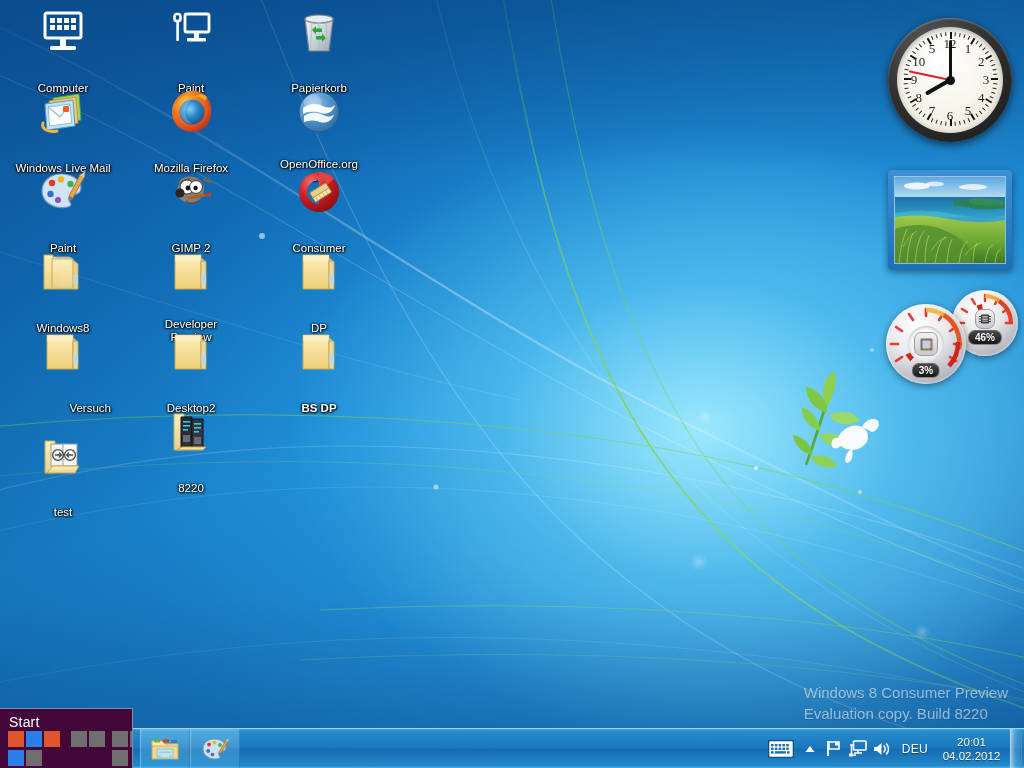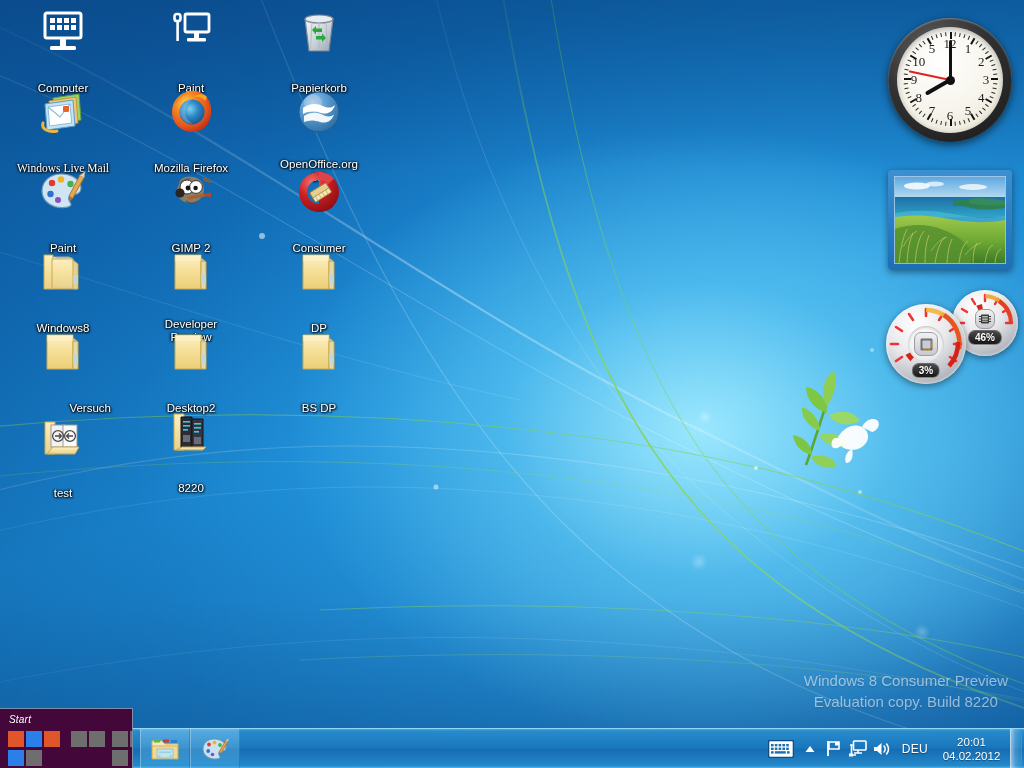--- a/index.html
+++ b/index.html
@@ -113,21 +113,21 @@
   .gauge-hub {
     position:absolute; left:50%; top:50%; transform:translate(-50%,-50%);
     border-radius:7px;
     background:linear-gradient(to bottom,#f2f2f2,#c9c9cd);
     border:1px solid #9a9ea6;
     display:flex; align-items:center; justify-content:center;
   }
 
   
   #watermark {
-    position:absolute; right:16px; bottom:56px; text-align:center;
+    position:absolute; right:16px; bottom:44px; text-align:left;
     color:rgba(255,255,255,0.55);
     font-size:15px; line-height:21px; user-select:none;
     text-shadow:0 1px 1px rgba(0,60,110,0.25);
   }
 
   
   #taskbar {
     position:absolute; left:0; bottom:0; width:1024px; height:40px;
     background:linear-gradient(to bottom,
       rgba(70,170,225,0.92) 0%,
@@ -141,21 +141,21 @@
   }
   #start-thumb {
     position:absolute; left:0; bottom:0; width:133px; height:60px;
     background:#44073a;
     border:1px solid #7b8fa8;
     border-left:none; border-bottom:none;
     overflow:hidden;
   }
   #start-thumb .st-label {
     position:absolute; left:9px; top:5px;
-    color:#ffffff; font-size:10px; letter-spacing:0.2px;font-style:italic;
+    color:#ffffff; font-size:14px; letter-spacing:0.2px;
   }
   .st-tile { position:absolute; }
 
   .tb-items { margin-left:140px; display:flex; align-items:stretch; }
   .tb-btn {
     width:50px; display:flex; align-items:center; justify-content:center;
     background:linear-gradient(to bottom, rgba(150,215,250,0.42), rgba(70,175,230,0.30));
     border-left:1px solid rgba(255,255,255,0.30);
     border-right:1px solid rgba(10,70,120,0.28);
     cursor:default;
@@ -296,21 +296,21 @@
    <g stroke="#aeb8c2" stroke-width="1" opacity="0.85">
               <path d="M17,14 L15.5,41"></path>
               <path d="M24,14 L24,41"></path>
               <path d="M31,14 L32.5,41"></path>
             </g>
    <g fill="#2aa839">
               <path d="M17,22 L21,18 L21,20.5 L27,20.5 L27,24 L21,24 L21,26.5 Z"></path>
               <path d="M31,30 L27,34 L27,31.5 L21,31.5 L21,28 L27,28 L27,25.5 Z"></path>
             </g>
           </svg></div><br><span class="lbl">Papierkorb</span></div>
-      <div class="dicon" style="left: 15px; top: 88px; font-family: Liberation Serif, serif;"><div class="glyph"><svg width="48" height="48" viewBox="0 0 48 48">
+      <div class="dicon" style="left: 15px; top: 88px;"><div class="glyph"><svg width="48" height="48" viewBox="0 0 48 48">
    <path d="M14,10 L40,6 L42,32 L16,36 Z" fill="#9ed46f" stroke="#5f9a3a" stroke-width="1"></path>
    <path d="M10,13 L37,9 L39,35 L12,39 Z" fill="#f2c77a" stroke="#c79439" stroke-width="1"></path>
    <path d="M6,16 L34,12 L36,38 L8,42 Z" fill="#bfe4f7" stroke="#5c9cc4" stroke-width="1"></path>
    <path d="M9,19 L31,16 L32.6,35 L10.6,38 Z" fill="#ffffff" stroke="#89b8d4" stroke-width="0.9"></path>
    <path d="M9,19 L21,29 L31,16" fill="none" stroke="#89b8d4" stroke-width="1.1"></path>
    <rect x="24" y="18" width="6" height="6" rx="1" fill="#e8622c"></rect>
    <path d="M4,35 C2,41 10,45 18,43" fill="none" stroke="#f0b43c" stroke-width="3" stroke-linecap="round"></path>
           </svg></div><br><span class="lbl">Windows Live Mail</span></div>
       <div class="dicon" style="left: 143px; top: 88px;"><div class="glyph"><svg width="48" height="48" viewBox="0 0 48 48">
    <defs>
@@ -464,35 +464,35 @@
                 <stop offset="45%" stop-color="#f6e09a"></stop>
                 <stop offset="100%" stop-color="#ecce77"></stop>
               </linearGradient>
             </defs>
    <path d="M8,7 L34,7 L34,41 L8,41 Z" fill="url(#fdg)" stroke="#c9a94e" stroke-width="1"></path>
    <path d="M34,10 L39,14 L39,41 L34,41 Z" fill="#e8d9a4" stroke="#c9a94e" stroke-width="1"></path>
    <path d="M34,10 L39,14 L34,14 Z" fill="#cbb77c"></path>
    <rect x="34" y="26" width="5" height="10" fill="#b9d7e8" opacity="0.85"></rect>
    <path d="M8,7 L34,7 L34,13 L8,13 Z" fill="#fdf4cf" opacity="0.55"></path>
           </svg></div><br><span class="lbl">Desktop2</span></div>
-      <div class="dicon" style="left: 271px; top: 328px;"><div class="glyph"><svg width="48" height="48" viewBox="0 0 48 48">
+      <div class="dicon" style="left: 271px; top: 328px; font-weight: bold;"><div class="glyph"><svg width="48" height="48" viewBox="0 0 48 48">
    <defs>
               <linearGradient id="fdg" x1="0" y1="0" x2="0" y2="1">
                 <stop offset="0%" stop-color="#fdf0bf"></stop>
                 <stop offset="45%" stop-color="#f6e09a"></stop>
                 <stop offset="100%" stop-color="#ecce77"></stop>
               </linearGradient>
             </defs>
    <path d="M8,7 L34,7 L34,41 L8,41 Z" fill="url(#fdg)" stroke="#c9a94e" stroke-width="1"></path>
    <path d="M34,10 L39,14 L39,41 L34,41 Z" fill="#e8d9a4" stroke="#c9a94e" stroke-width="1"></path>
    <path d="M34,10 L39,14 L34,14 Z" fill="#cbb77c"></path>
    <rect x="34" y="26" width="5" height="10" fill="#b9d7e8" opacity="0.85"></rect>
    <path d="M8,7 L34,7 L34,13 L8,13 Z" fill="#fdf4cf" opacity="0.55"></path>
           </svg></div><br><span class="lbl">BS DP</span></div>
-      <div class="dicon" style="left: 15px; top: 413px; text-align: center;"><div class="glyph"><svg width="48" height="48" viewBox="0 0 48 48">
+      <div class="dicon" style="left: 15px; top: 432px; text-align: center;"><div class="glyph"><svg width="48" height="48" viewBox="0 0 48 48">
    <defs>
               <linearGradient id="fdg3" x1="0" y1="0" x2="0" y2="1">
                 <stop offset="0%" stop-color="#fdf0bf"></stop>
                 <stop offset="100%" stop-color="#ead08a"></stop>
               </linearGradient>
             </defs>
    <path d="M6,9 L16,9 L16,41 L6,41 Z" fill="url(#fdg3)" stroke="#c9a94e" stroke-width="1"></path>
    <rect x="12" y="12" width="14" height="22" fill="#f2f2f2" stroke="#9a9a9a" stroke-width="1"></rect>
    <rect x="24" y="12" width="14" height="22" fill="#fafafa" stroke="#9a9a9a" stroke-width="1"></rect>
    <circle cx="19" cy="23" r="5.4" fill="none" stroke="#4a4a4a" stroke-width="1.3"></circle>

